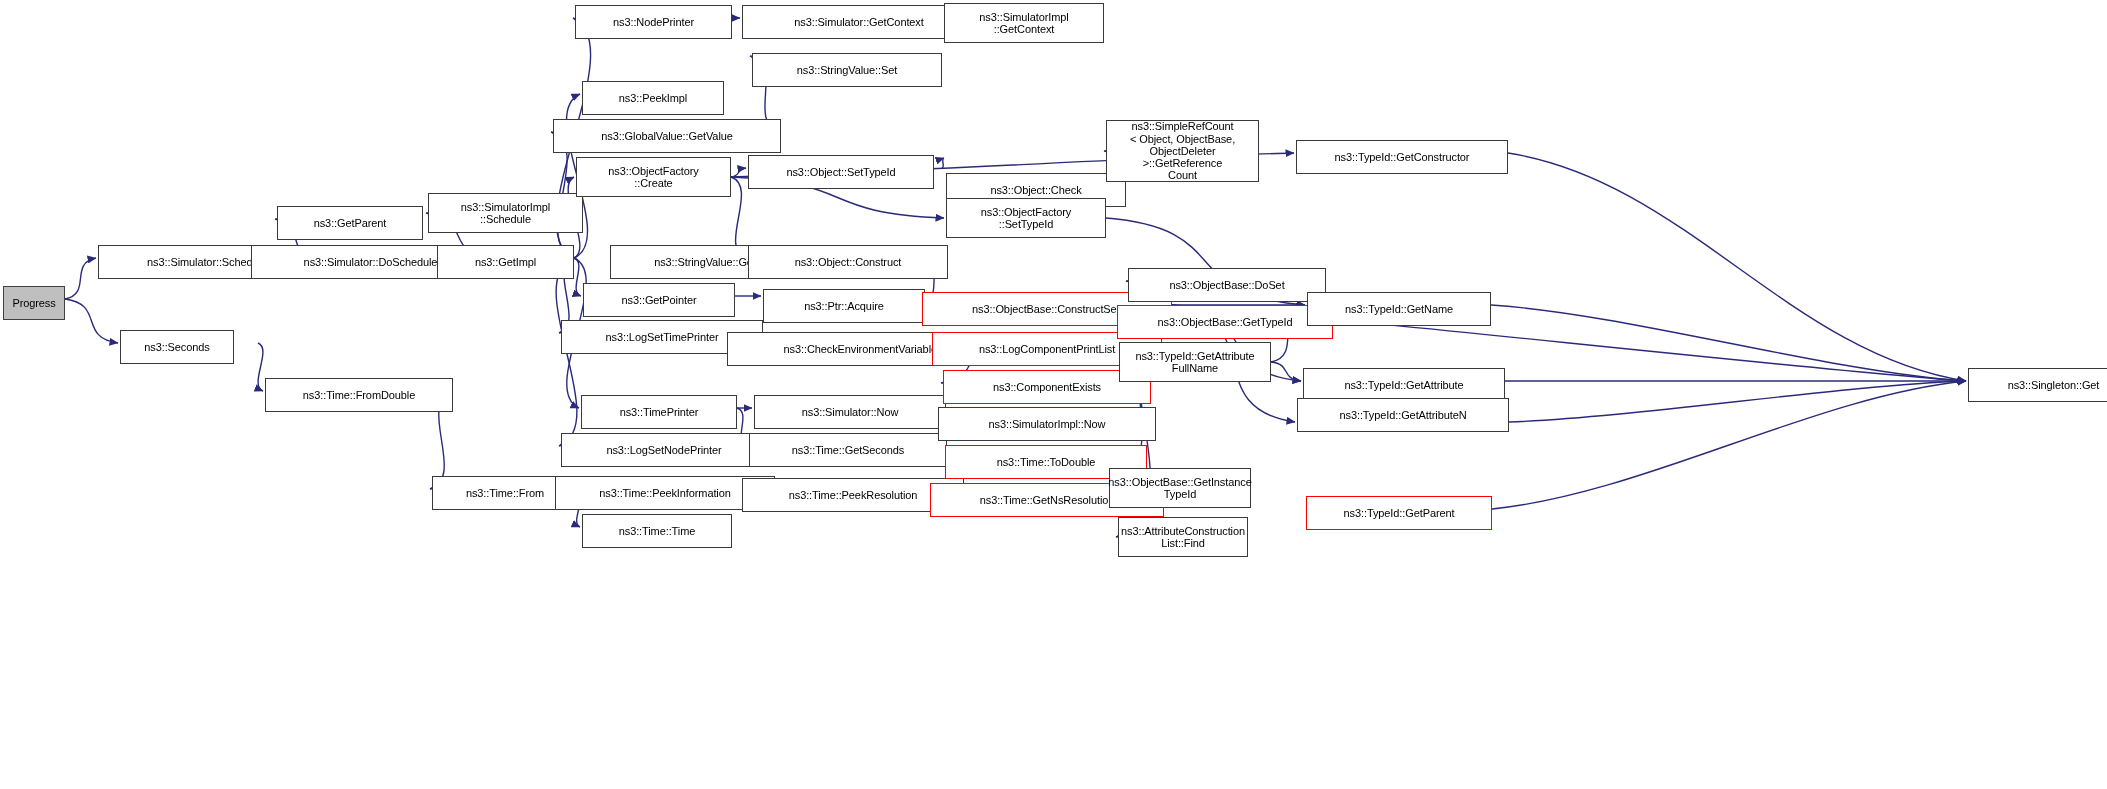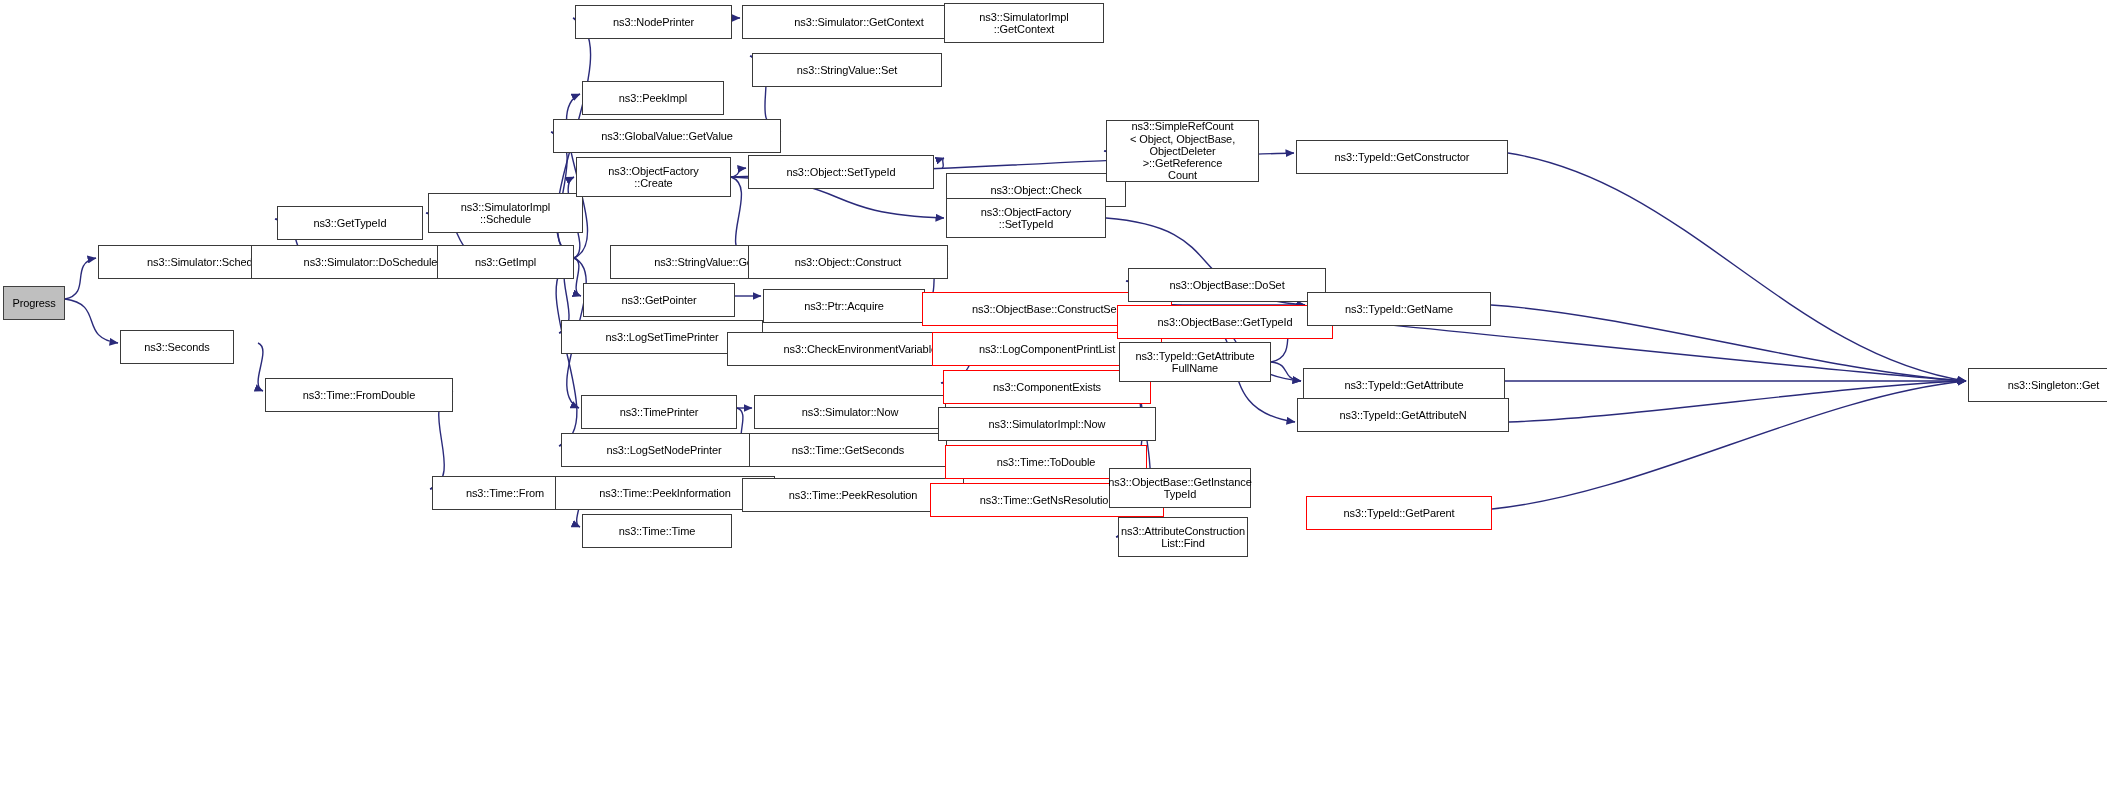--- a/index.html
+++ b/index.html
@@ -114,21 +114,21 @@
         <path d="M1491,305 C1630,314.12 1827,371.88 1966,381" fill="none" stroke="#2a2a7a" stroke-width="1.4" marker-end="url(#arrow)"></path>
         <path d="M1505,381 L1966,381" fill="none" stroke="#2a2a7a" stroke-width="1.4" marker-end="url(#arrow)"></path>
         <path d="M1509,422 C1639.25,417.08 1835.75,385.92 1966,381" fill="none" stroke="#2a2a7a" stroke-width="1.4" marker-end="url(#arrow)"></path>
         <path d="M1492,509 C1644,493.64 1814,396.36 1966,381" fill="none" stroke="#2a2a7a" stroke-width="1.4" marker-end="url(#arrow)"></path>
       </g>
   </svg>
   <div id="nodes">
       <div class="node root" style="left: 3px; top: 286px; width: 62px; height: 26px;">Progress</div>
       <div class="node" style="left: 98px; top: 245px; width: 218px; height: 26px;">ns3::Simulator::Schedule</div>
       <div class="node" style="left: 120px; top: 330px; width: 114px; height: 26px;">ns3::Seconds</div>
-      <div class="node" style="left: 277px; top: 206px; width: 146px; height: 26px;">ns3::GetTypeId</div>
+      <div class="node" style="left: 277px; top: 206px; width: 146px; height: 26px;">ns3::GetParent</div>
       <div class="node" style="left: 251px; top: 245px; width: 239px; height: 26px;">ns3::Simulator::DoSchedule</div>
       <div class="node" style="left: 265px; top: 378px; width: 188px; height: 26px;">ns3::Time::FromDouble</div>
       <div class="node" style="left: 428px; top: 193px; width: 155px; height: 40px;">ns3::SimulatorImpl
 ::Schedule</div>
       <div class="node" style="left: 437px; top: 245px; width: 137px; height: 26px;">ns3::GetImpl</div>
       <div class="node" style="left: 432px; top: 476px; width: 146px; height: 26px;">ns3::Time::From</div>
       <div class="node" style="left: 575px; top: 5px; width: 157px; height: 26px;">ns3::NodePrinter</div>
       <div class="node" style="left: 582px; top: 81px; width: 142px; height: 26px;">ns3::PeekImpl</div>
       <div class="node" style="left: 553px; top: 119px; width: 228px; height: 26px;">ns3::GlobalValue::GetValue</div>
       <div class="node" style="left: 576px; top: 157px; width: 155px; height: 40px;">ns3::ObjectFactory

